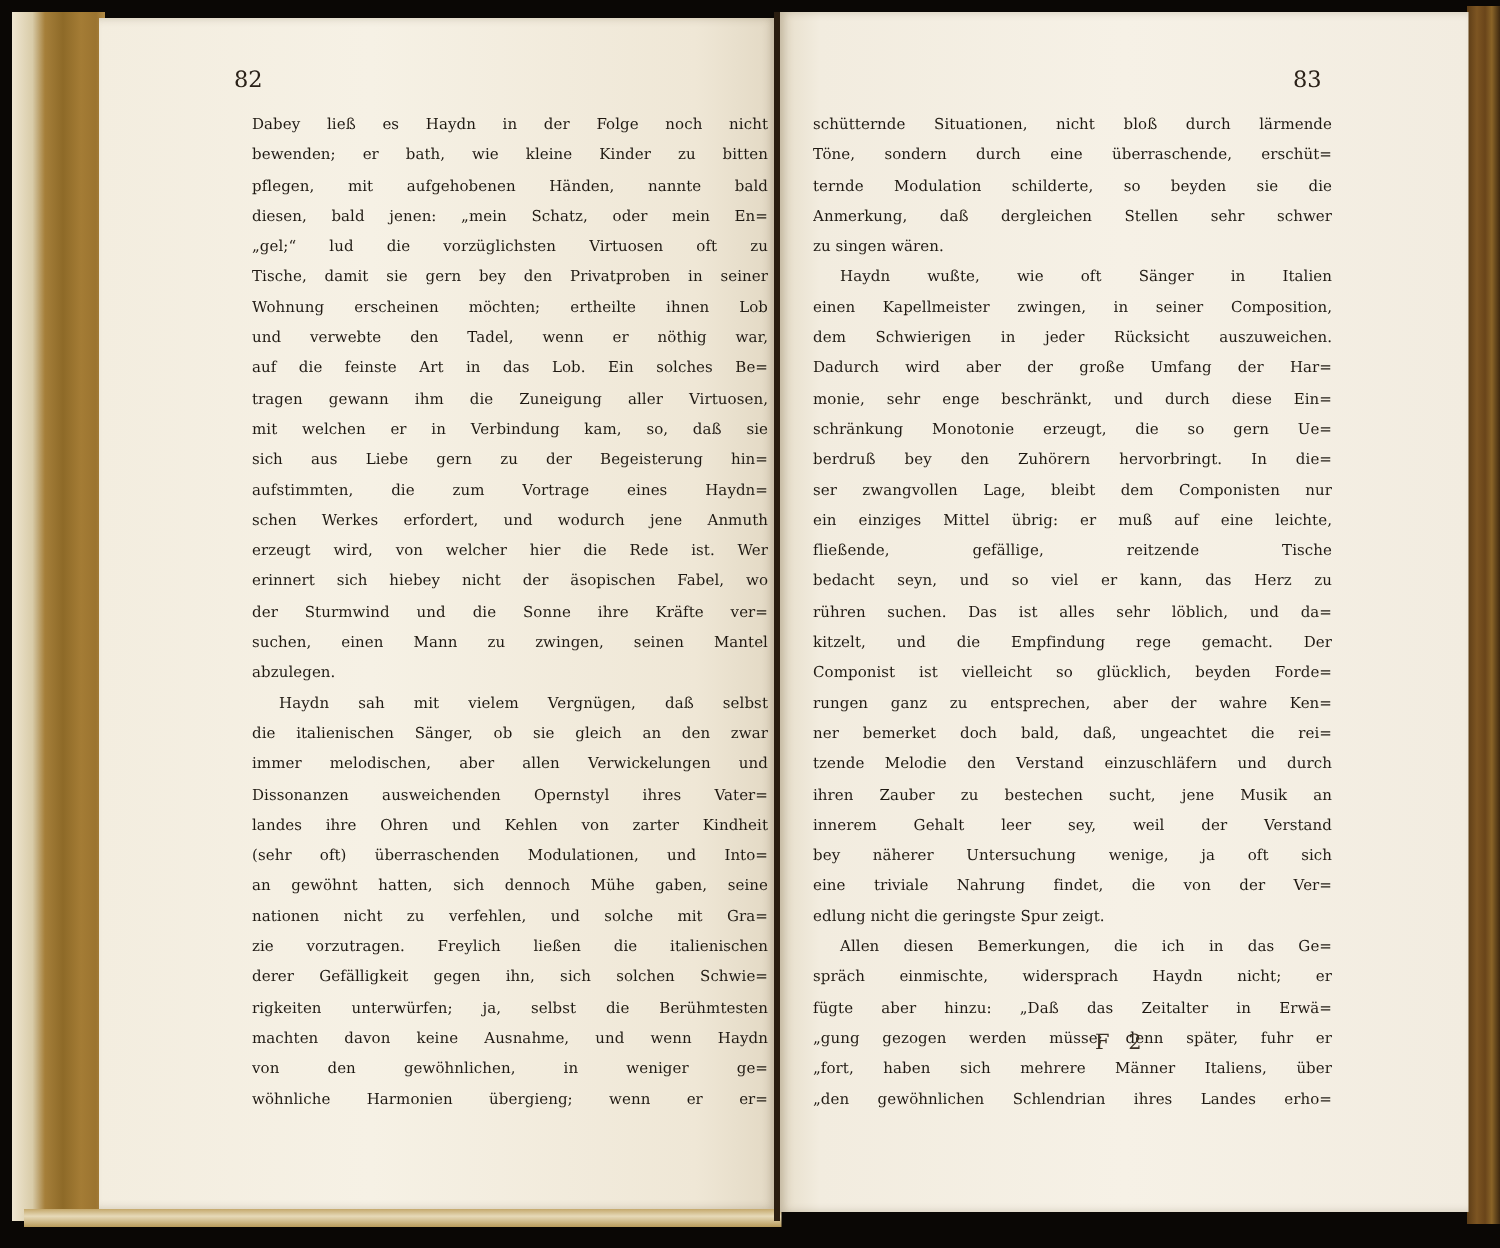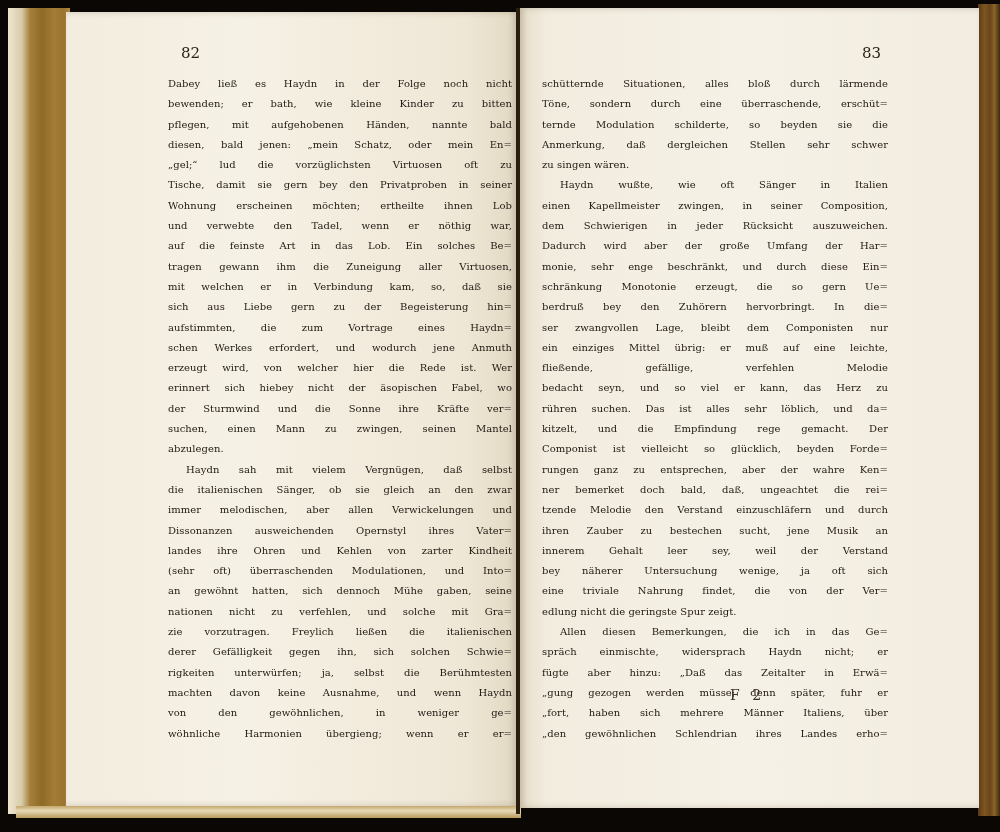--- a/index.html
+++ b/index.html
@@ -37,21 +37,21 @@
       background: #2a1d10;
     }
     .cover-right {
       position: absolute; left: 978px; top: 4px; width: 22px; height: 812px;
       background: linear-gradient(90deg, #5a3b16, #7d5522 30%, #6a451a 55%, #8a6428 75%, #3d2810);
     }
     .page-number {
       position: absolute; font-size: 15px; color: #2a2118;
       font-family: "DejaVu Serif", serif;
     }
-    .pn-left { left: 181px; top: 44px; }
+    .pn-left { left: 156px; top: 44px; }
     .pn-right { left: 862px; top: 44px; }
     .text-block {
       position: absolute; color: #1f1912;
       font-family: "DejaVu Serif", serif;
       font-size: 10px; line-height: 20.3px;
     }
     .tb-left { left: 168px; top: 74px; width: 344px; }
     .tb-right { left: 542px; top: 74px; width: 346px; }
     .line {
       display: block; white-space: nowrap; text-align: justify;
@@ -110,35 +110,35 @@
       <span class="line">an gewöhnt hatten, sich dennoch Mühe gaben, seine</span>
       <span class="line">nationen nicht zu verfehlen, und solche mit Gra=</span>
       <span class="line">zie vorzutragen. Freylich ließen die italienischen</span>
       <span class="line">derer Gefälligkeit gegen ihn, sich solchen Schwie=</span>
       <span class="line">rigkeiten unterwürfen; ja, selbst die Berühmtesten</span>
       <span class="line">machten davon keine Ausnahme, und wenn Haydn</span>
       <span class="line">von den gewöhnlichen, in weniger ge=</span>
       <span class="line">wöhnliche Harmonien übergieng; wenn er er=</span>
     </div>
   <div class="text-block tb-right" id="right-text">
-      <span class="line">schütternde Situationen, alles bloß durch lärmende</span>
+      <span class="line">schütternde Situationen, nicht bloß durch lärmende</span>
       <span class="line">Töne, sondern durch eine überraschende, erschüt=</span>
       <span class="line">ternde Modulation schilderte, so beyden sie die</span>
       <span class="line">Anmerkung, daß dergleichen Stellen sehr schwer</span>
       <span class="line last">zu singen wären.</span>
       <span class="line indent">Haydn wußte, wie oft Sänger in Italien</span>
       <span class="line">einen Kapellmeister zwingen, in seiner Composition,</span>
       <span class="line">dem Schwierigen in jeder Rücksicht auszuweichen.</span>
       <span class="line">Dadurch wird aber der große Umfang der Har=</span>
       <span class="line">monie, sehr enge beschränkt, und durch diese Ein=</span>
       <span class="line">schränkung Monotonie erzeugt, die so gern Ue=</span>
       <span class="line">berdruß bey den Zuhörern hervorbringt. In die=</span>
       <span class="line">ser zwangvollen Lage, bleibt dem Componisten nur</span>
       <span class="line">ein einziges Mittel übrig: er muß auf eine leichte,</span>
-      <span class="line">fließende, gefällige, verfehlen Melodie</span>
+      <span class="line">fließende, gefällige, reitzende Tische</span>
       <span class="line">bedacht seyn, und so viel er kann, das Herz zu</span>
       <span class="line">rühren suchen. Das ist alles sehr löblich, und da=</span>
       <span class="line">kitzelt, und die Empfindung rege gemacht. Der</span>
       <span class="line">Componist ist vielleicht so glücklich, beyden Forde=</span>
       <span class="line">rungen ganz zu entsprechen, aber der wahre Ken=</span>
       <span class="line">ner bemerket doch bald, daß, ungeachtet die rei=</span>
       <span class="line">tzende Melodie den Verstand einzuschläfern und durch</span>
       <span class="line">ihren Zauber zu bestechen sucht, jene Musik an</span>
       <span class="line">innerem Gehalt leer sey, weil der Verstand</span>
       <span class="line">bey näherer Untersuchung wenige, ja oft sich</span>

